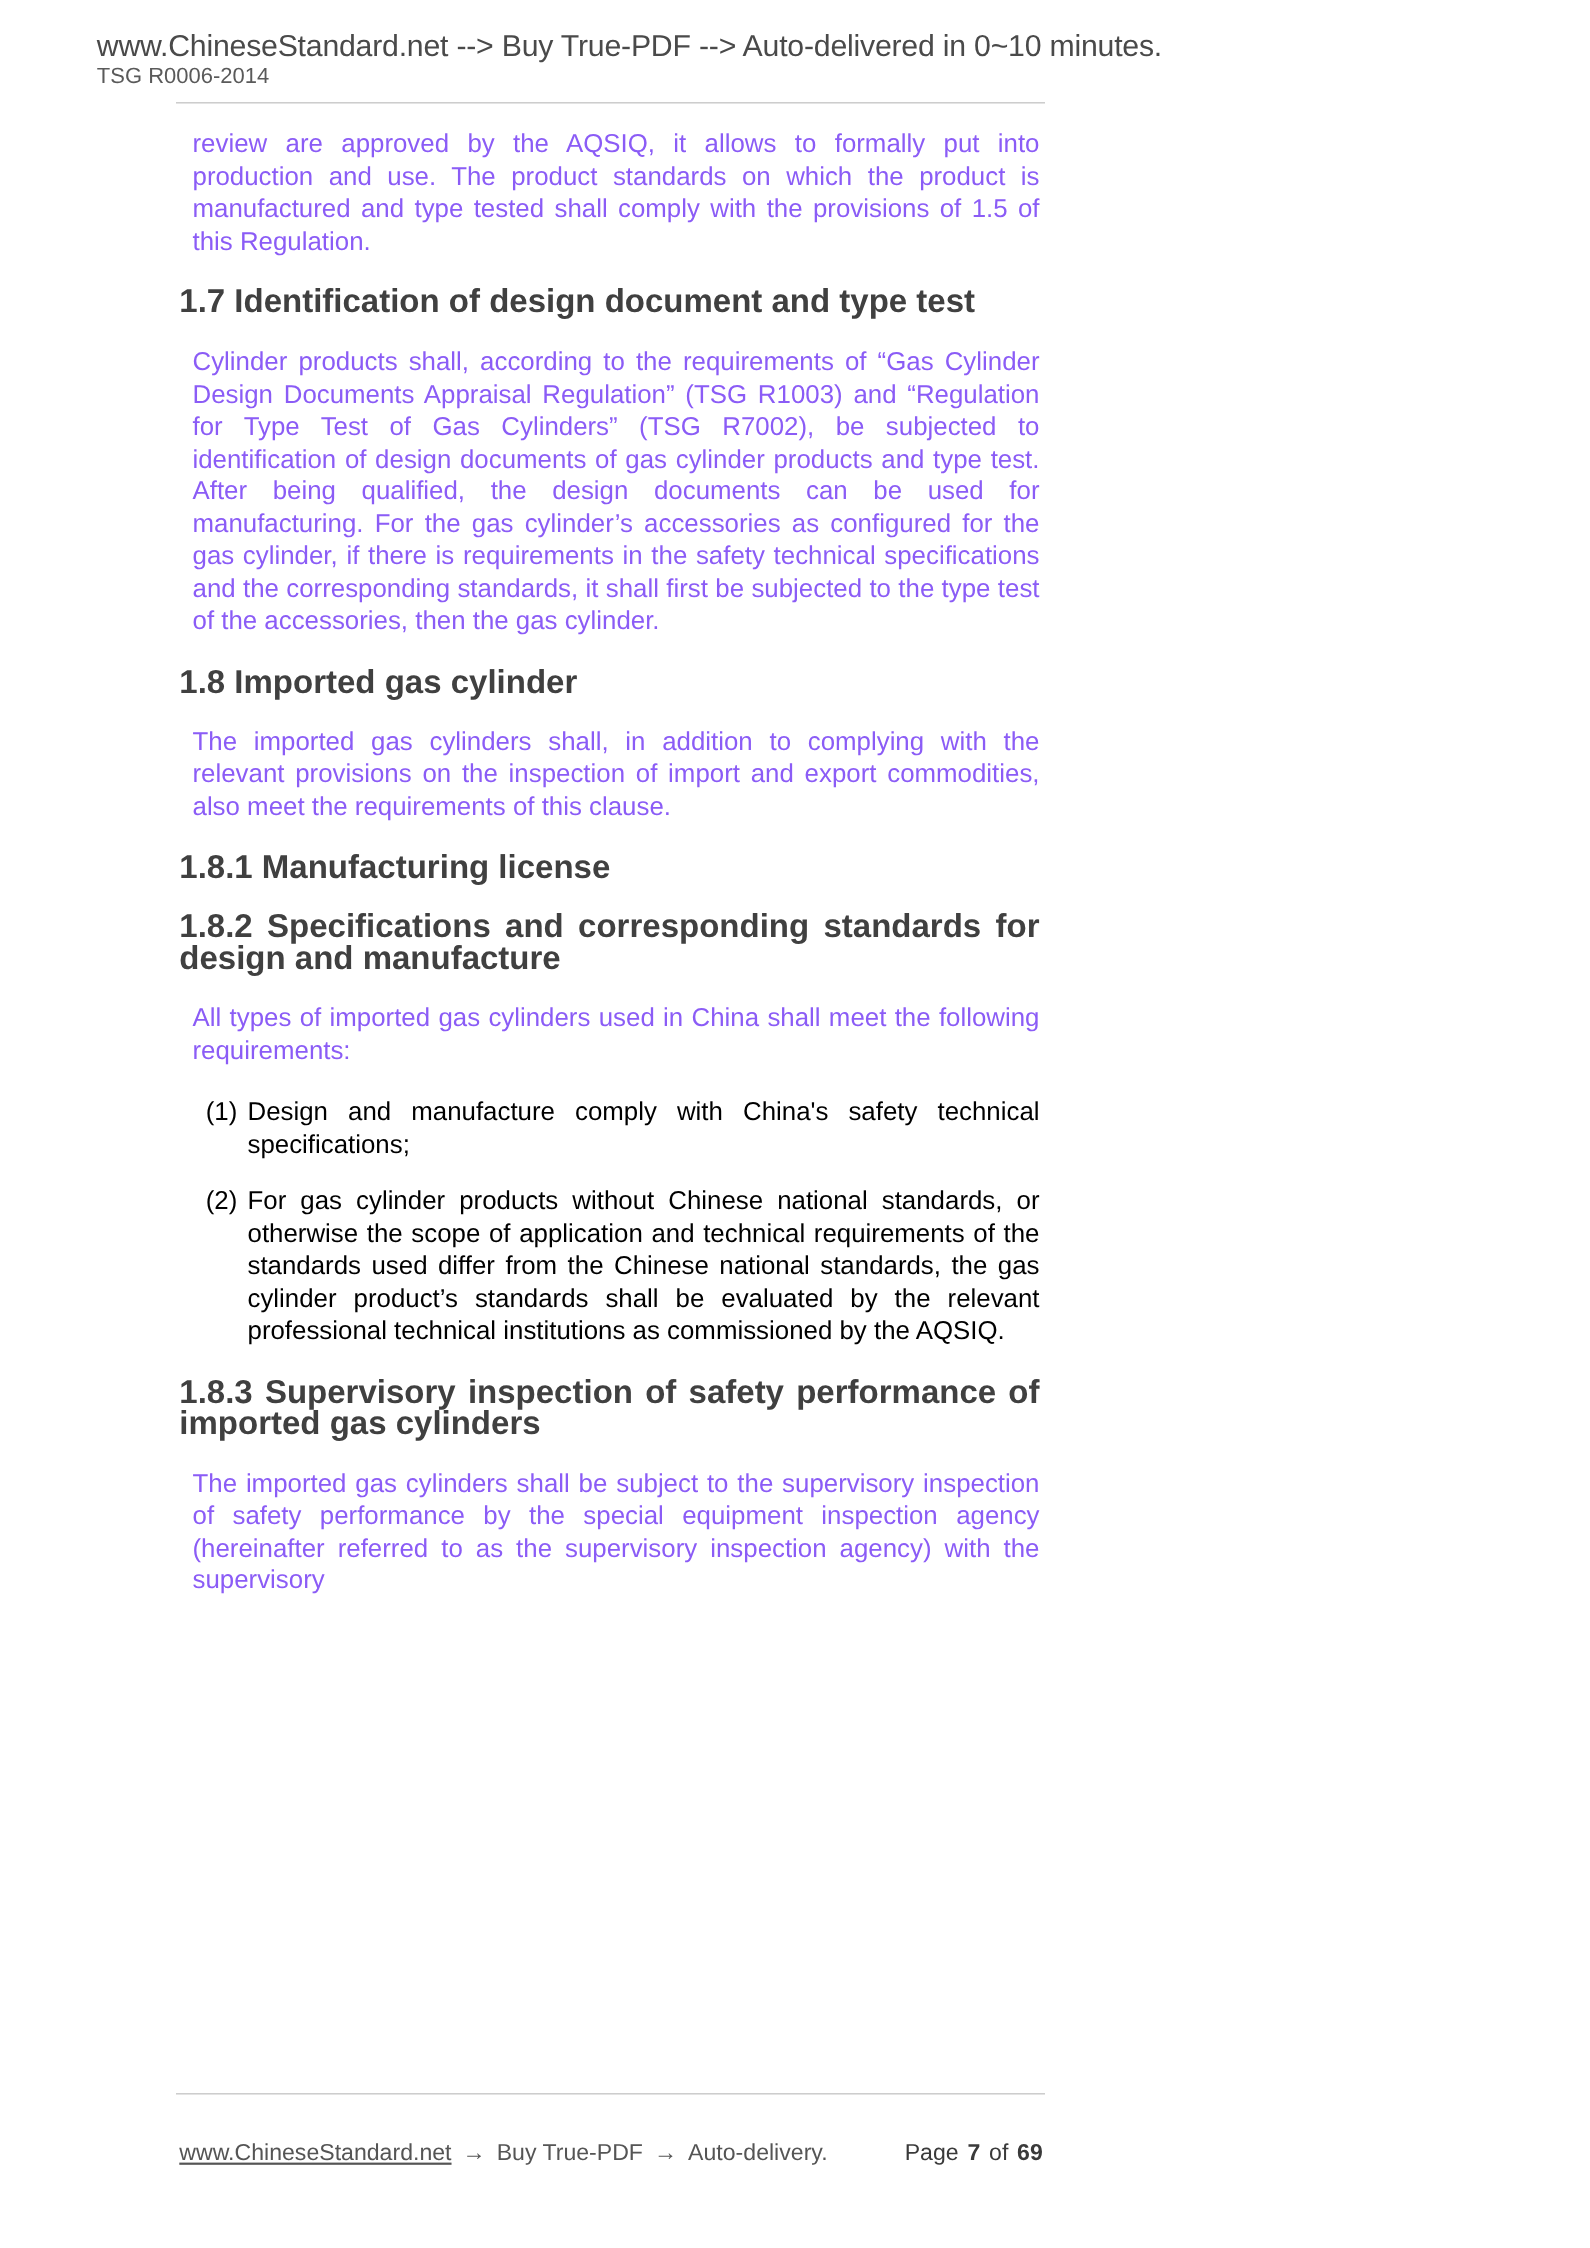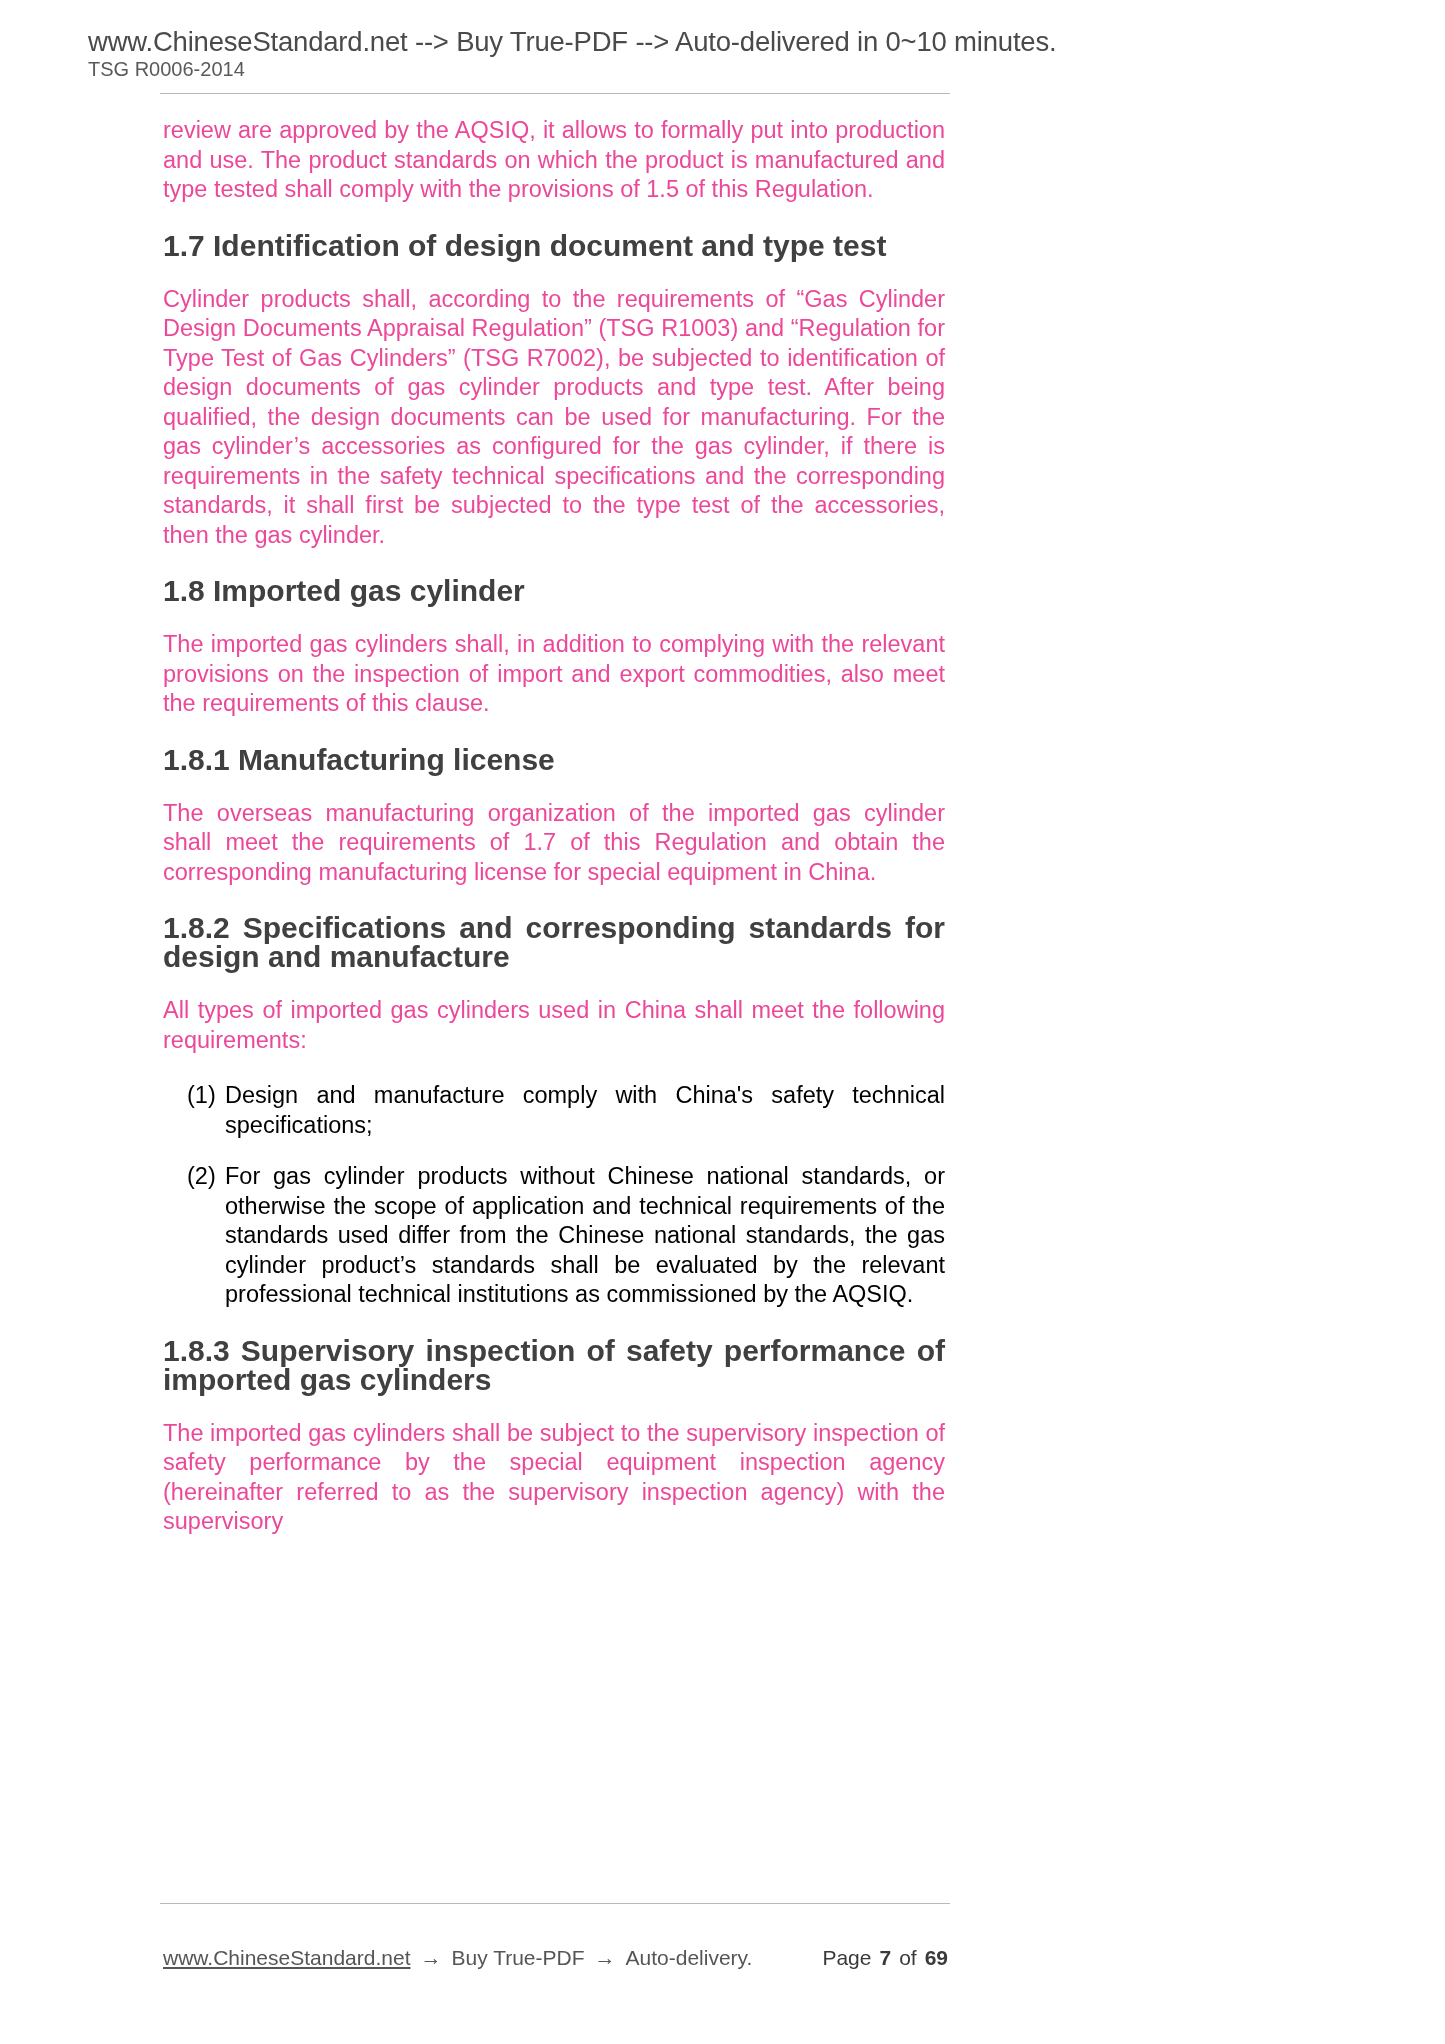--- a/index.html
+++ b/index.html
@@ -62,26 +62,26 @@
   }
 
   
   .body-text {
     position: absolute;
     left: 163px;
     top: 116px;
     width: 782px;
   }
   p.para {
-    margin: 0 0 26px 0;
+    margin: 0 0 26px 12px;
     font-size: 23.5px;
     line-height: 29.5px;
     text-align: justify;
     text-justify: inter-word;
-    color: #ec4899;
+    color: #8b5cf6;
   }
   h3.heading {
     margin: 0 0 25px 0;
     font-size: 30px;
     line-height: 29px;
     font-weight: bold;
     text-align: justify;
     text-align-last: left;
     color: #404040;
   }
@@ -179,21 +179,20 @@
       <h3 class="heading">1.7 Identification of design document and type test</h3>
 
       <p class="para">Cylinder products shall, according to the requirements of “Gas Cylinder Design Documents Appraisal Regulation” (TSG R1003) and “Regulation for Type Test of Gas Cylinders” (TSG R7002), be subjected to identification of design documents of gas cylinder products and type test. After being qualified, the design documents can be used for manufacturing. For the gas cylinder’s accessories as configured for the gas cylinder, if there is requirements in the safety technical specifications and the corresponding standards, it shall first be subjected to the type test of the accessories, then the gas cylinder.</p>
 
       <h3 class="heading">1.8 Imported gas cylinder</h3>
 
       <p class="para">The imported gas cylinders shall, in addition to complying with the relevant provisions on the inspection of import and export commodities, also meet the requirements of this clause.</p>
 
       <h3 class="heading">1.8.1 Manufacturing license</h3>
 
-      <p class="para">The overseas manufacturing organization of the imported gas cylinder shall meet the requirements of 1.7 of this Regulation and obtain the corresponding manufacturing license for special equipment in China.</p>
 
       <h3 class="heading justified">1.8.2 Specifications and corresponding standards for design and manufacture</h3>
 
       <p class="para">All types of imported gas cylinders used in China shall meet the following requirements:</p>
 
       <ol class="numlist">
         <li>
           <span class="marker">(1)</span>
           <span>Design and manufacture comply with China's safety technical specifications;</span>
         </li>

